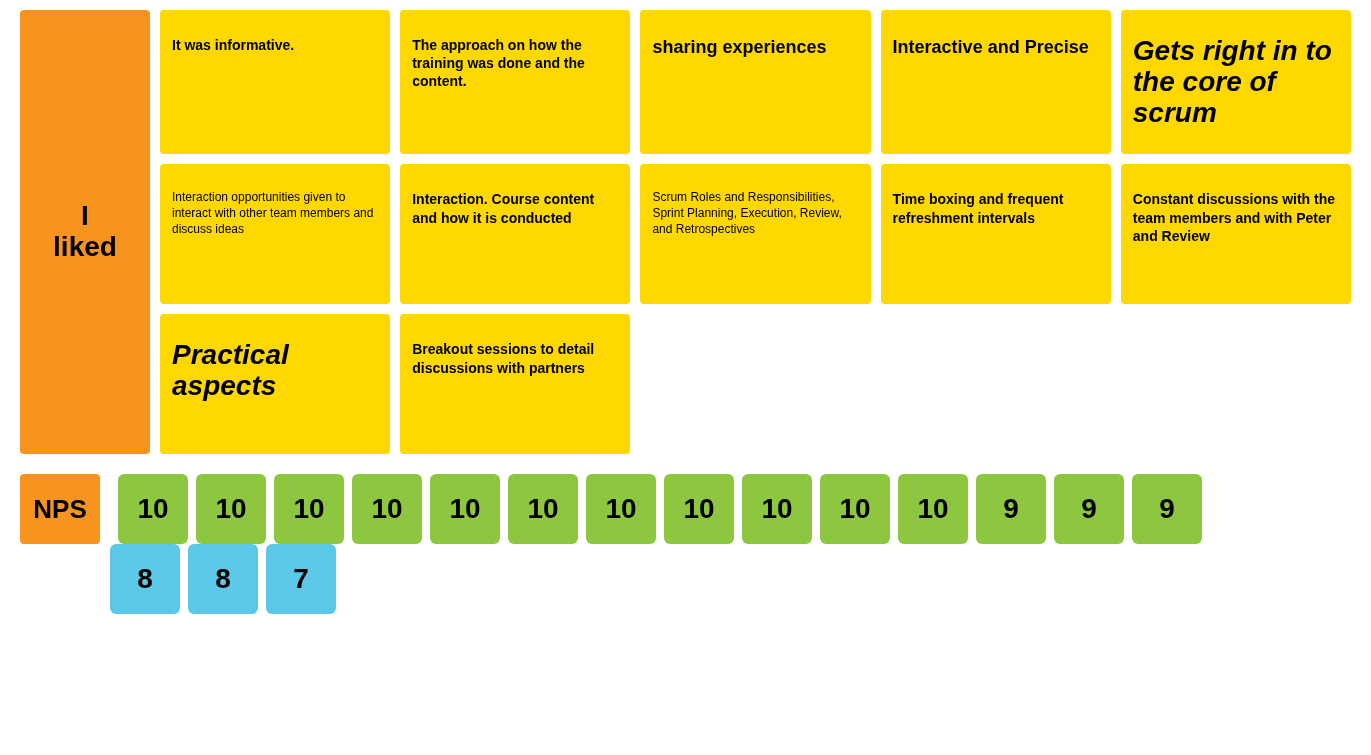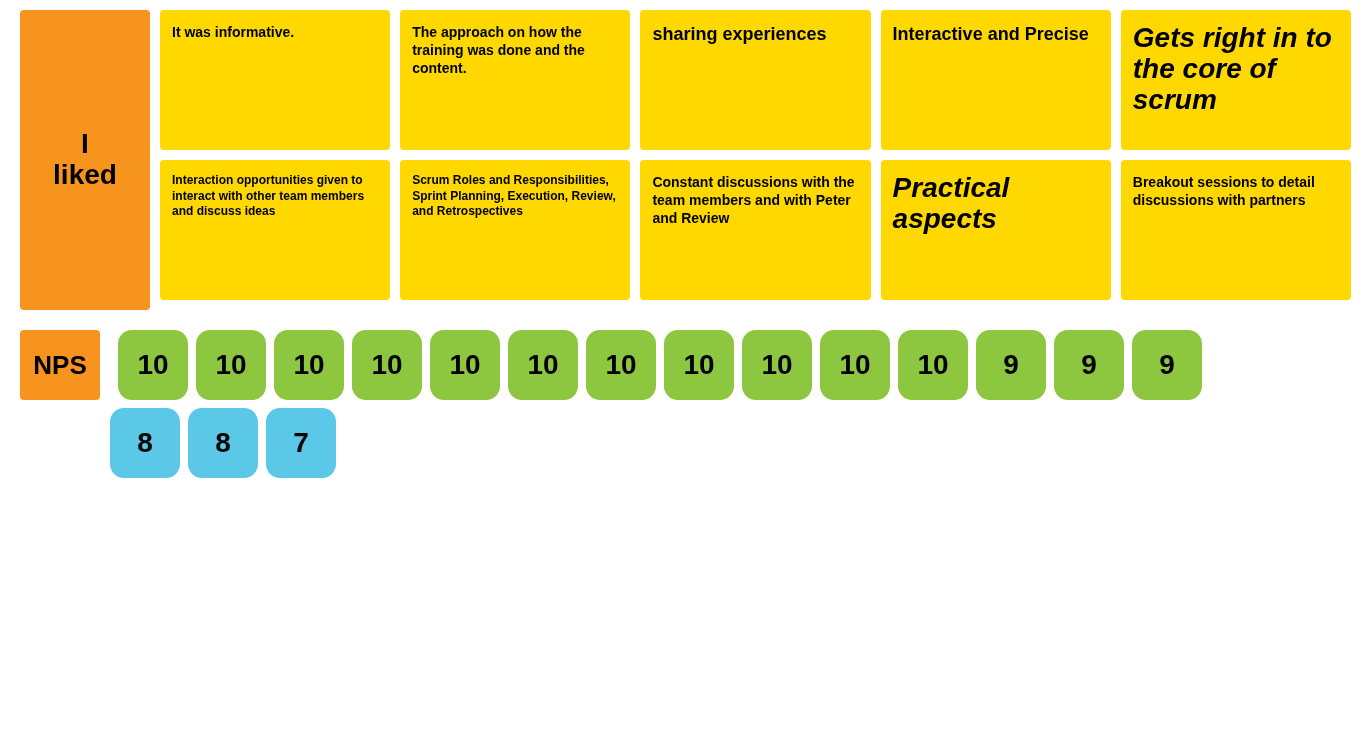--- a/index.html
+++ b/index.html
@@ -23,21 +23,21 @@
       font-size: 28px;
       font-weight: 900;
       color: #000;
       text-align: center;
       line-height: 1.1;
       grid-row: span 3;
     }
     .sticky {
       background: #ffd800;
       border-radius: 4px;
-      padding: 13px 12px;
+      padding: 26px 12px;
       display: flex;
       align-items: flex-start;
       justify-content: flex-start;
       min-height: 140px;
     }
     .sticky .text {
       font-weight: 700;
       font-size: 14px;
       color: #000;
       line-height: 1.3;
@@ -45,28 +45,27 @@
     .sticky .text.large {
       font-size: 18px;
     }
     .sticky .text.xlarge {
       font-size: 28px;
       line-height: 1.1;
       font-style: italic;
     }
     .sticky .text.small {
       font-size: 12px;
-      font-weight: 700;
+      font-weight: 400;
     }
 
     
     .nps-section {
       display: flex;
       flex-direction: column;
-      gap: 8px;
       margin-top: 10px;
     }
     .nps-row {
       display: flex;
       align-items: center;
       gap: 8px;
     }
     .nps-label {
       background: #f7941d;
       border-radius: 4px;
@@ -82,21 +81,21 @@
       margin-right: 10px;
     }
     .nps-scores {
       display: flex;
       gap: 8px;
       flex-wrap: wrap;
     }
     .score-tile {
       width: 70px;
       height: 70px;
-      border-radius: 14px;
+      border-radius: 6px;
       display: flex;
       align-items: center;
       justify-content: center;
       font-size: 28px;
       font-weight: 900;
       color: #000;
     }
     .score-green {
       background: #8dc63f;
     }
@@ -126,23 +125,29 @@
     <span class="text large">Interactive and Precise</span>
   </div>
 
   <div class="sticky">
     <span class="text xlarge">Gets right in to the core of scrum</span>
   </div>
   <div class="sticky">
     <span class="text small">Interaction opportunities given to interact with other team members and discuss ideas</span>
   </div>
   <div class="sticky">
+    <span class="text normal">Interaction. Course content and how it is conducted</span>
+  </div>
+  <div class="sticky">
     <span class="text small">Scrum Roles and Responsibilities, Sprint Planning, Execution, Review, and Retrospectives</span>
   </div>
 
+  <div class="sticky">
+    <span class="text normal">Time boxing and frequent refreshment intervals</span>
+  </div>
   <div class="sticky">
     <span class="text normal">Constant discussions with the team members and with Peter and Review</span>
   </div>
   <div class="sticky">
     <span class="text xlarge">Practical aspects</span>
   </div>
   <div class="sticky">
     <span class="text normal">Breakout sessions to detail discussions with partners</span>
   </div>
 </div>

